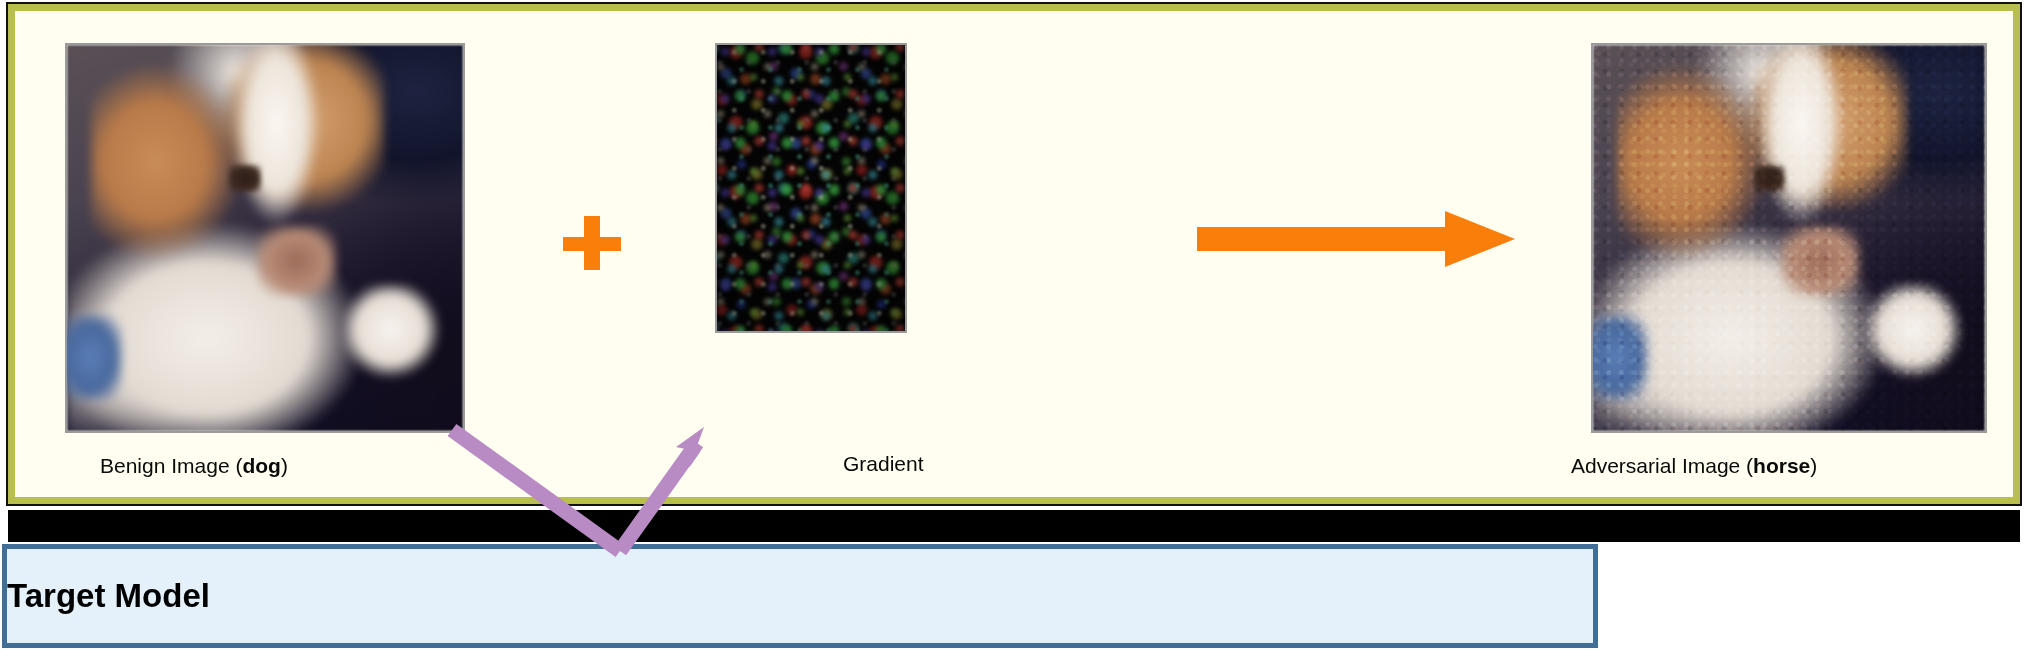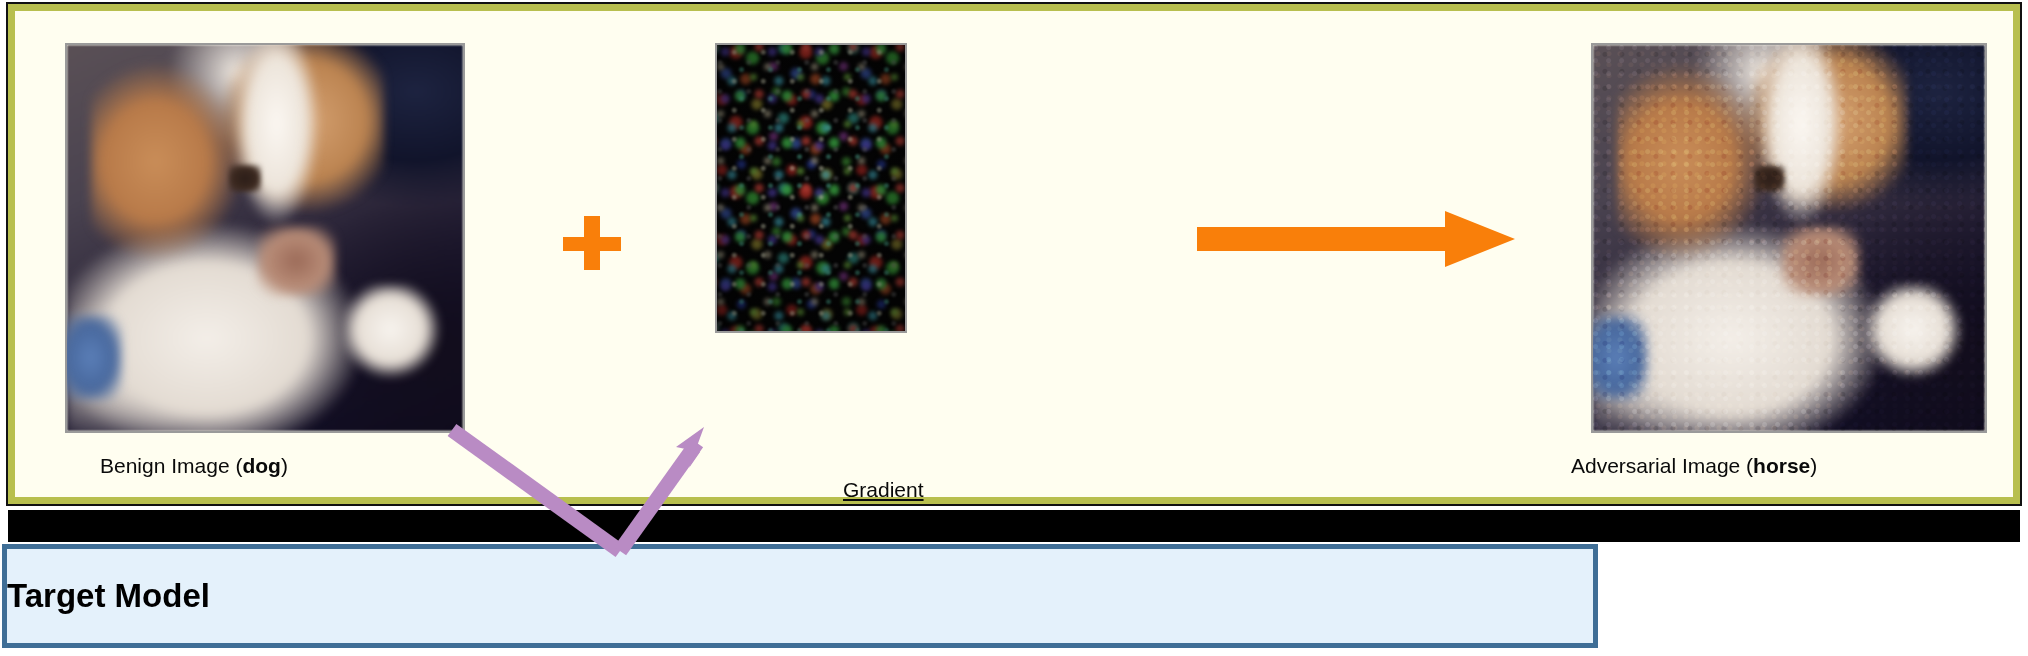--- a/index.html
+++ b/index.html
@@ -192,21 +192,21 @@
   
   .caption {
     position: absolute;
     color: #0a0a0a;
     font-size: 21px;
     font-family: "Liberation Sans", sans-serif;
     white-space: nowrap;
   }
   .caption b { font-weight: bold; }
   #caption-benign { left: 85px; top: 443px; }
-  #caption-gradient { left: 828px; top: 467px; text-decoration: underline; }
+  #caption-gradient { left: 828px; top: 441px; }
   #caption-adversarial { left: 1556px; top: 443px; text-align: right; }
 
   
   #separator-bar {
     position: absolute;
     left: 8px; top: 510px;
     width: 2012px; height: 32px;
     background: #000000;
   }
 

